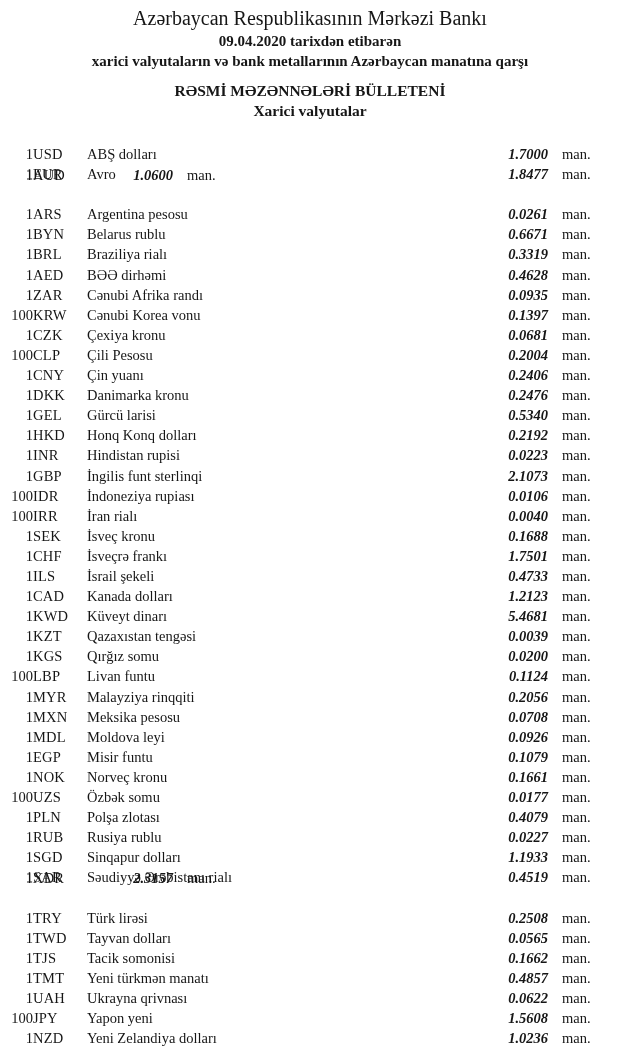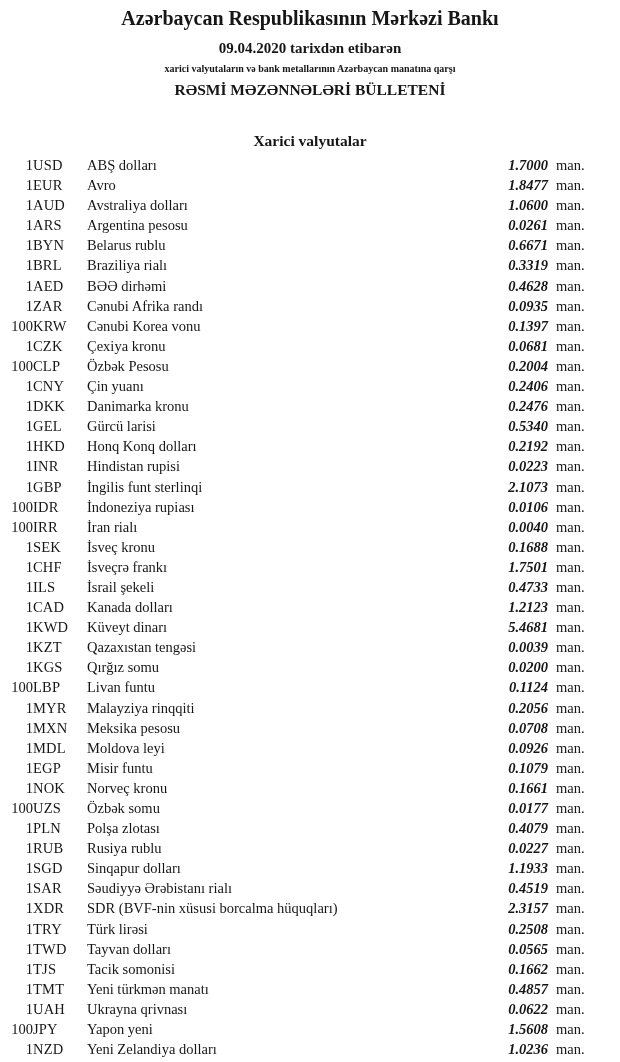--- a/index.html
+++ b/index.html
@@ -16,40 +16,39 @@
   .page {
     width: 620px;
     height: 1062px;
     background: #ffffff;
   }
   .header { text-align: center; }
   .bank-name {
     padding-top: 6px;
     font-size: 20px;
     line-height: 25px;
-    font-weight: bold;
+    font-weight: normal;
   }
   .date-line {
-    margin-top: 7px;
     font-size: 15px;
     line-height: 20px;
     font-weight: bold;
   }
   .subject-line {
-    font-size: 10px;
+    font-size: 15px;
     line-height: 21px;
     font-weight: bold;
   }
   .bulletin-title {
     font-size: 15.5px;
     line-height: 21px;
     font-weight: bold;
+    margin-top: 8px;
   }
   .section-title {
-    margin-top: 31px;
     text-align: center;
     font-size: 15.5px;
     line-height: 20px;
     font-weight: bold;
   }
   .table {
     margin-top: 4px;
     width: 620px;
   }
   .row {
@@ -68,32 +67,33 @@
   .cell-code {
     width: 50px;
     flex: 0 0 50px;
     text-align: left;
     letter-spacing: 0.2px;
   }
   .cell-name {
     flex: 1 1 auto;
     padding-left: 4px;
     overflow: hidden;
+    margin-top: 19px;
   }
   .cell-rate {
     width: 90px;
     flex: 0 0 90px;
     text-align: right;
     font-weight: bold;
     font-style: italic;
   }
   .cell-unit {
     width: 72px;
     flex: 0 0 72px;
-    padding-left: 8px;
+    padding-left: 14px;
     text-align: left;
   }
 </style>
 </head>
 <body>
 
 <div class="page">
   <div class="header">
     <div class="bank-name">Azərbaycan Respublikasının Mərkəzi Bankı</div>
     <div class="date-line">09.04.2020 tarixdən etibarən</div>
@@ -114,21 +114,20 @@
       <div class="row">
         <span class="cell-qty">1</span>
         <span class="cell-code">EUR</span>
         <span class="cell-name">Avro</span>
         <span class="cell-rate">1.8477</span>
         <span class="cell-unit">man.</span>
       </div>
       <div class="row">
         <span class="cell-qty">1</span>
         <span class="cell-code">AUD</span>
-        <span class="cell-name">Avstraliya dolları</span>
         <span class="cell-rate">1.0600</span>
         <span class="cell-unit">man.</span>
       </div>
       <div class="row">
         <span class="cell-qty">1</span>
         <span class="cell-code">ARS</span>
         <span class="cell-name">Argentina pesosu</span>
         <span class="cell-rate">0.0261</span>
         <span class="cell-unit">man.</span>
       </div>
@@ -170,21 +169,21 @@
       <div class="row">
         <span class="cell-qty">1</span>
         <span class="cell-code">CZK</span>
         <span class="cell-name">Çexiya kronu</span>
         <span class="cell-rate">0.0681</span>
         <span class="cell-unit">man.</span>
       </div>
       <div class="row">
         <span class="cell-qty">100</span>
         <span class="cell-code">CLP</span>
-        <span class="cell-name">Özbək Pesosu</span>
+        <span class="cell-name">Çili Pesosu</span>
         <span class="cell-rate">0.2004</span>
         <span class="cell-unit">man.</span>
       </div>
       <div class="row">
         <span class="cell-qty">1</span>
         <span class="cell-code">CNY</span>
         <span class="cell-name">Çin yuanı</span>
         <span class="cell-rate">0.2406</span>
         <span class="cell-unit">man.</span>
       </div>
@@ -359,21 +358,20 @@
       <div class="row">
         <span class="cell-qty">1</span>
         <span class="cell-code">SAR</span>
         <span class="cell-name">Səudiyyə Ərəbistanı rialı</span>
         <span class="cell-rate">0.4519</span>
         <span class="cell-unit">man.</span>
       </div>
       <div class="row">
         <span class="cell-qty">1</span>
         <span class="cell-code">XDR</span>
-        <span class="cell-name">SDR (BVF-nin xüsusi borcalma hüquqları)</span>
         <span class="cell-rate">2.3157</span>
         <span class="cell-unit">man.</span>
       </div>
       <div class="row">
         <span class="cell-qty">1</span>
         <span class="cell-code">TRY</span>
         <span class="cell-name">Türk lirəsi</span>
         <span class="cell-rate">0.2508</span>
         <span class="cell-unit">man.</span>
       </div>

